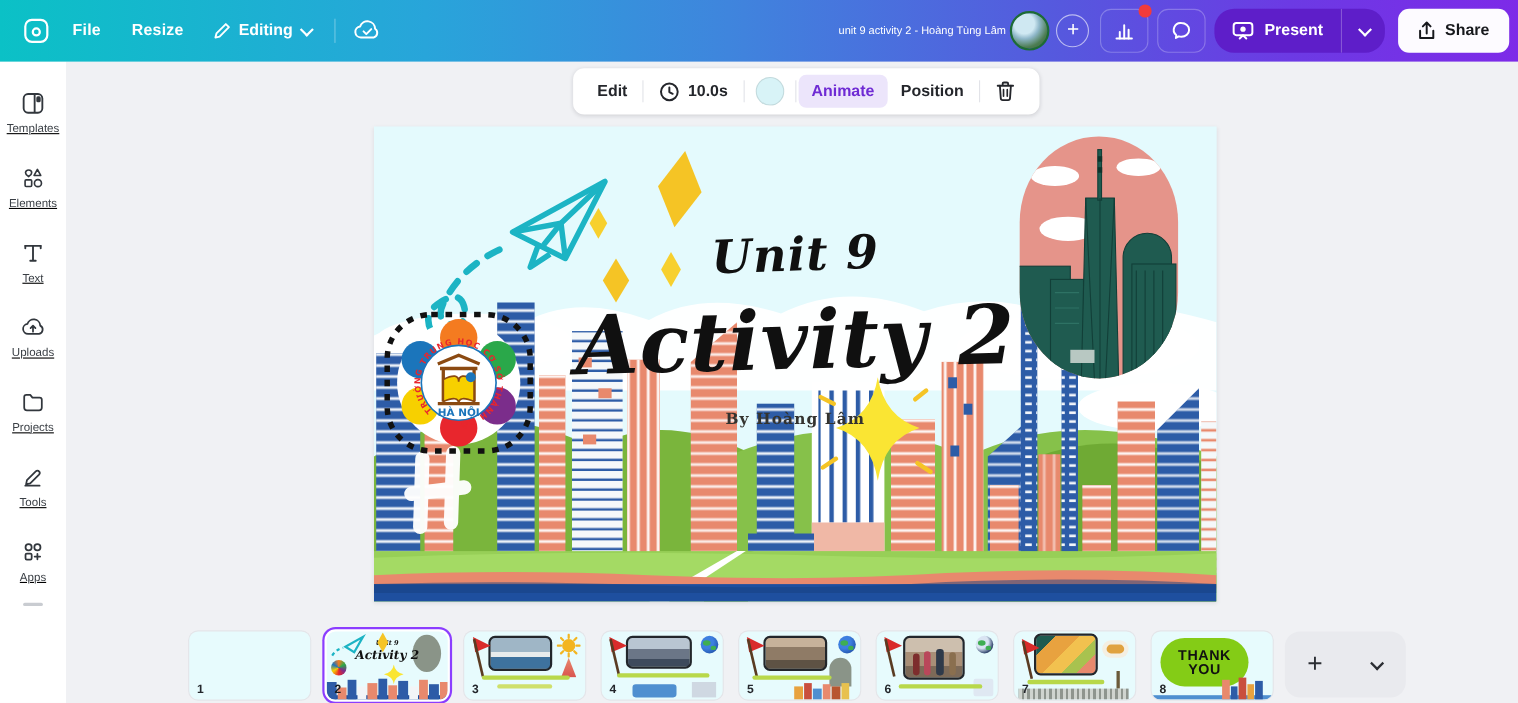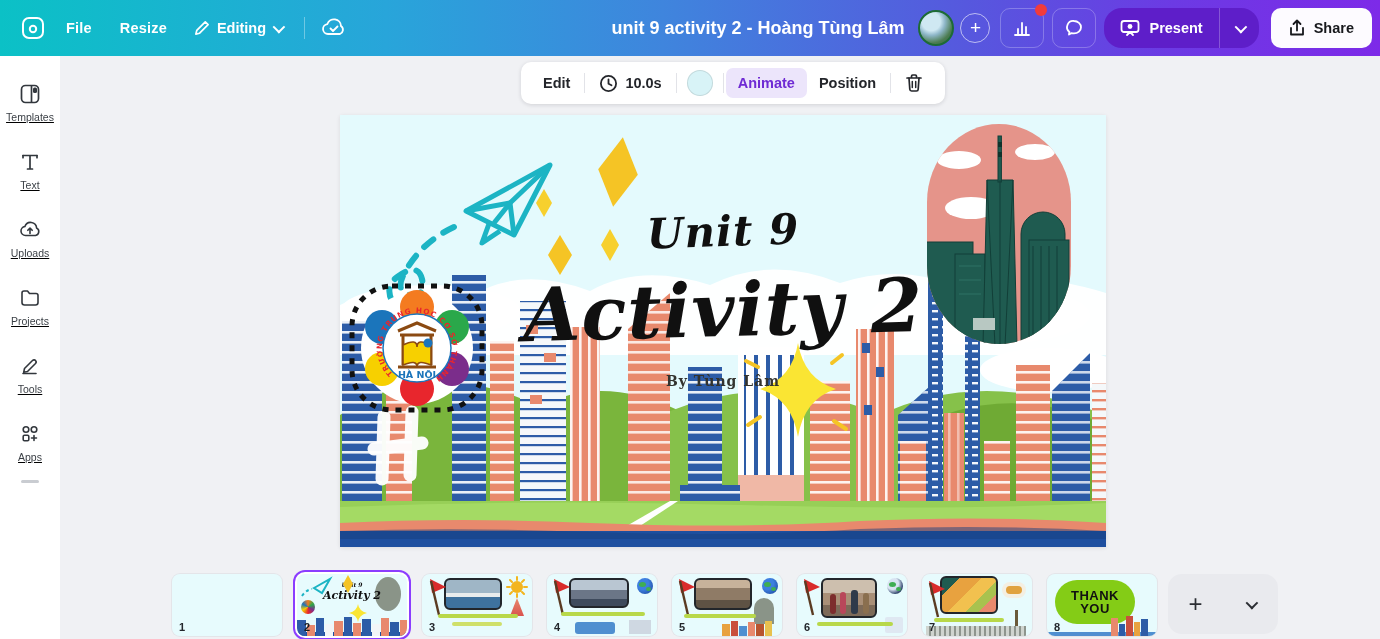--- a/index.html
+++ b/index.html
@@ -8,21 +8,21 @@
 
   
   .topbar { position:absolute; left:0; top:0; width:1380px; height:56px;
     background:linear-gradient(90deg,#0bc1c6 0%,#28a5da 28%,#3f85dd 48%,#5658de 70%,#6c3ae4 85%,#7d2ae8 100%);
     display:flex; align-items:center; padding:0 8px 0 14px; color:#fff; z-index:50; }
   .tb-btn { display:flex; align-items:center; justify-content:center; border-radius:8px; cursor:pointer; }
   .home-btn { width:38px; height:38px; }
   .menu-item { color:#fff; font-size:14.5px; font-weight:700; padding:8px 14px; border-radius:8px; letter-spacing:.2px; }
   .editing-group { display:flex; align-items:center; gap:7px; padding:8px 12px; border-radius:8px; font-size:14.5px; font-weight:700; }
   .tb-divider { width:1px; height:22px; background:rgba(255,255,255,.35); margin:0 10px; }
-  .doc-title { margin-left:auto; font-size:18px; font-weight:700; white-space:nowrap; margin-right:14px; }
+  .doc-title { margin-left:auto; font-size:10px; font-weight:400; white-space:nowrap; margin-right:4px; }
   .avatar-wrap { position:relative; width:36px; height:36px; margin-right:6px; }
   .avatar { width:36px; height:36px; border-radius:50%; border:2px solid #1d6b35;
     background:radial-gradient(circle at 35% 30%,#cfe8f2 0 30%,#8fb7c9 45%,#4d7d52 70%,#2f5d3a 100%); }
   .plus-btn { width:30px; height:30px; border-radius:50%; border:1.6px solid rgba(255,255,255,.6);
     color:#fff; font-size:19px; font-weight:400; display:flex; align-items:center; justify-content:center; margin-right:10px; }
   .icon-btn { width:44px; height:40px; border:1px solid rgba(255,255,255,.25); border-radius:10px;
     display:flex; align-items:center; justify-content:center; position:relative; margin-right:8px; }
   .red-dot { position:absolute; top:-5px; right:-4px; width:12px; height:12px; border-radius:50%; background:#f23b3b; }
   .present-group { display:flex; align-items:stretch; height:40px; background:#5e1ec9; border-radius:18px; overflow:hidden; margin-right:12px; }
   .present-main { display:flex; align-items:center; gap:9px; padding:0 16px; color:#fff; font-size:14.5px; font-weight:700; }
@@ -155,20 +155,29 @@
 <div class="workspace"></div>
 
 <div class="sidebar">
   <div class="side-item">
     <svg width="24" height="24" viewBox="0 0 24 24" fill="none">
       <rect x="3.5" y="3.5" width="17" height="17" rx="4" stroke-width="1.7"></rect>
       <path d="M13.5 3.5v17" stroke-width="1.7"></path>
         <rect x="15" y="5.5" width="4" height="5.5" rx="1.5" fill="#32373d" stroke="none"></rect>
     </svg>
     <span class="side-label">Templates</span>
+  </div>
+  <div class="side-item">
+    <svg width="24" height="24" viewBox="0 0 24 24" fill="none">
+      <path d="M8 4.5c1.8 0 2.8 1.4 2.8 2.6 0 1.8-2.8 3.4-2.8 3.4S5.2 8.9 5.2 7.1C5.2 5.9 6.2 4.5 8 4.5z" stroke-width="1.5"></path>
+      <path d="M16 4l3 5.5h-6L16 4z" stroke-width="1.5" stroke-linejoin="round"></path>
+      <rect x="4.8" y="13.5" width="6" height="6" rx="1" stroke-width="1.5"></rect>
+      <circle cx="16.5" cy="16.5" r="3.2" stroke-width="1.5"></circle>
+    </svg>
+    <span class="side-label">Elements</span>
   </div>
   <div class="side-item">
     <svg width="24" height="24" viewBox="0 0 24 24" fill="none">
       <path d="M5 5.5h14M12 5.5V19M9.5 19h5" stroke-width="1.7" stroke-linecap="round"></path>
       <path d="M5 5.5v2.2M19 5.5v2.2" stroke-width="1.7" stroke-linecap="round"></path>
     </svg>
     <span class="side-label">Text</span>
   </div>
   <div class="side-item">
     <svg width="24" height="24" viewBox="0 0 24 24" fill="none">
@@ -427,21 +436,21 @@
       <path d="M52 52 h34 M50 48 l19 -8 19 8"></path>
       <path d="M55 52 v30 M83 52 v30 M50 84 h38"></path>
     </g>
     <path d="M55 62 q14 -7 14 2 q0 -9 14 -2 v20 q-14 -6 -14 2 q0 -8 -14 -2 z" fill="#f7d000" stroke="#8b4a12" stroke-width="1.6"></path>
     <circle cx="80" cy="60" r="4.5" fill="#1b75bb"></circle>
     <text x="69" y="95" text-anchor="middle" font-size="9.5" font-weight="bold" fill="#1b75bb" font-family="DejaVu Sans, sans-serif">HÀ NỘI</text>
   </svg>
 
   <div class="slide-title-top">Unit 9</div>
   <div class="slide-title-main">Activity 2</div>
-  <div class="slide-byline">By Tùng Lâm</div>
+  <div class="slide-byline">By Hoàng Lâm</div>
 </div>
 
 <div class="thumb" style="left:172px;">
   <span class="thumb-num">1</span>
 </div>
 
 <div class="thumb selected" style="left:297px;">
   <div style="position:absolute;right:6px;top:3px;width:26px;height:34px;border-radius:13px/17px;background:#8a9488;"></div>
   <div style="position:absolute;left:4px;top:26px;width:14px;height:14px;border-radius:50%;background:conic-gradient(#f47b20,#2aa84a,#7b2d8b,#e8262d,#f7d000,#1b75bb,#f47b20);"></div>
   <div style="position:absolute;left:0;right:0;top:7px;text-align:center;font-family:'DejaVu Serif',serif;font-style:italic;font-weight:800;font-size:6px;color:#111;">Unit 9</div>

